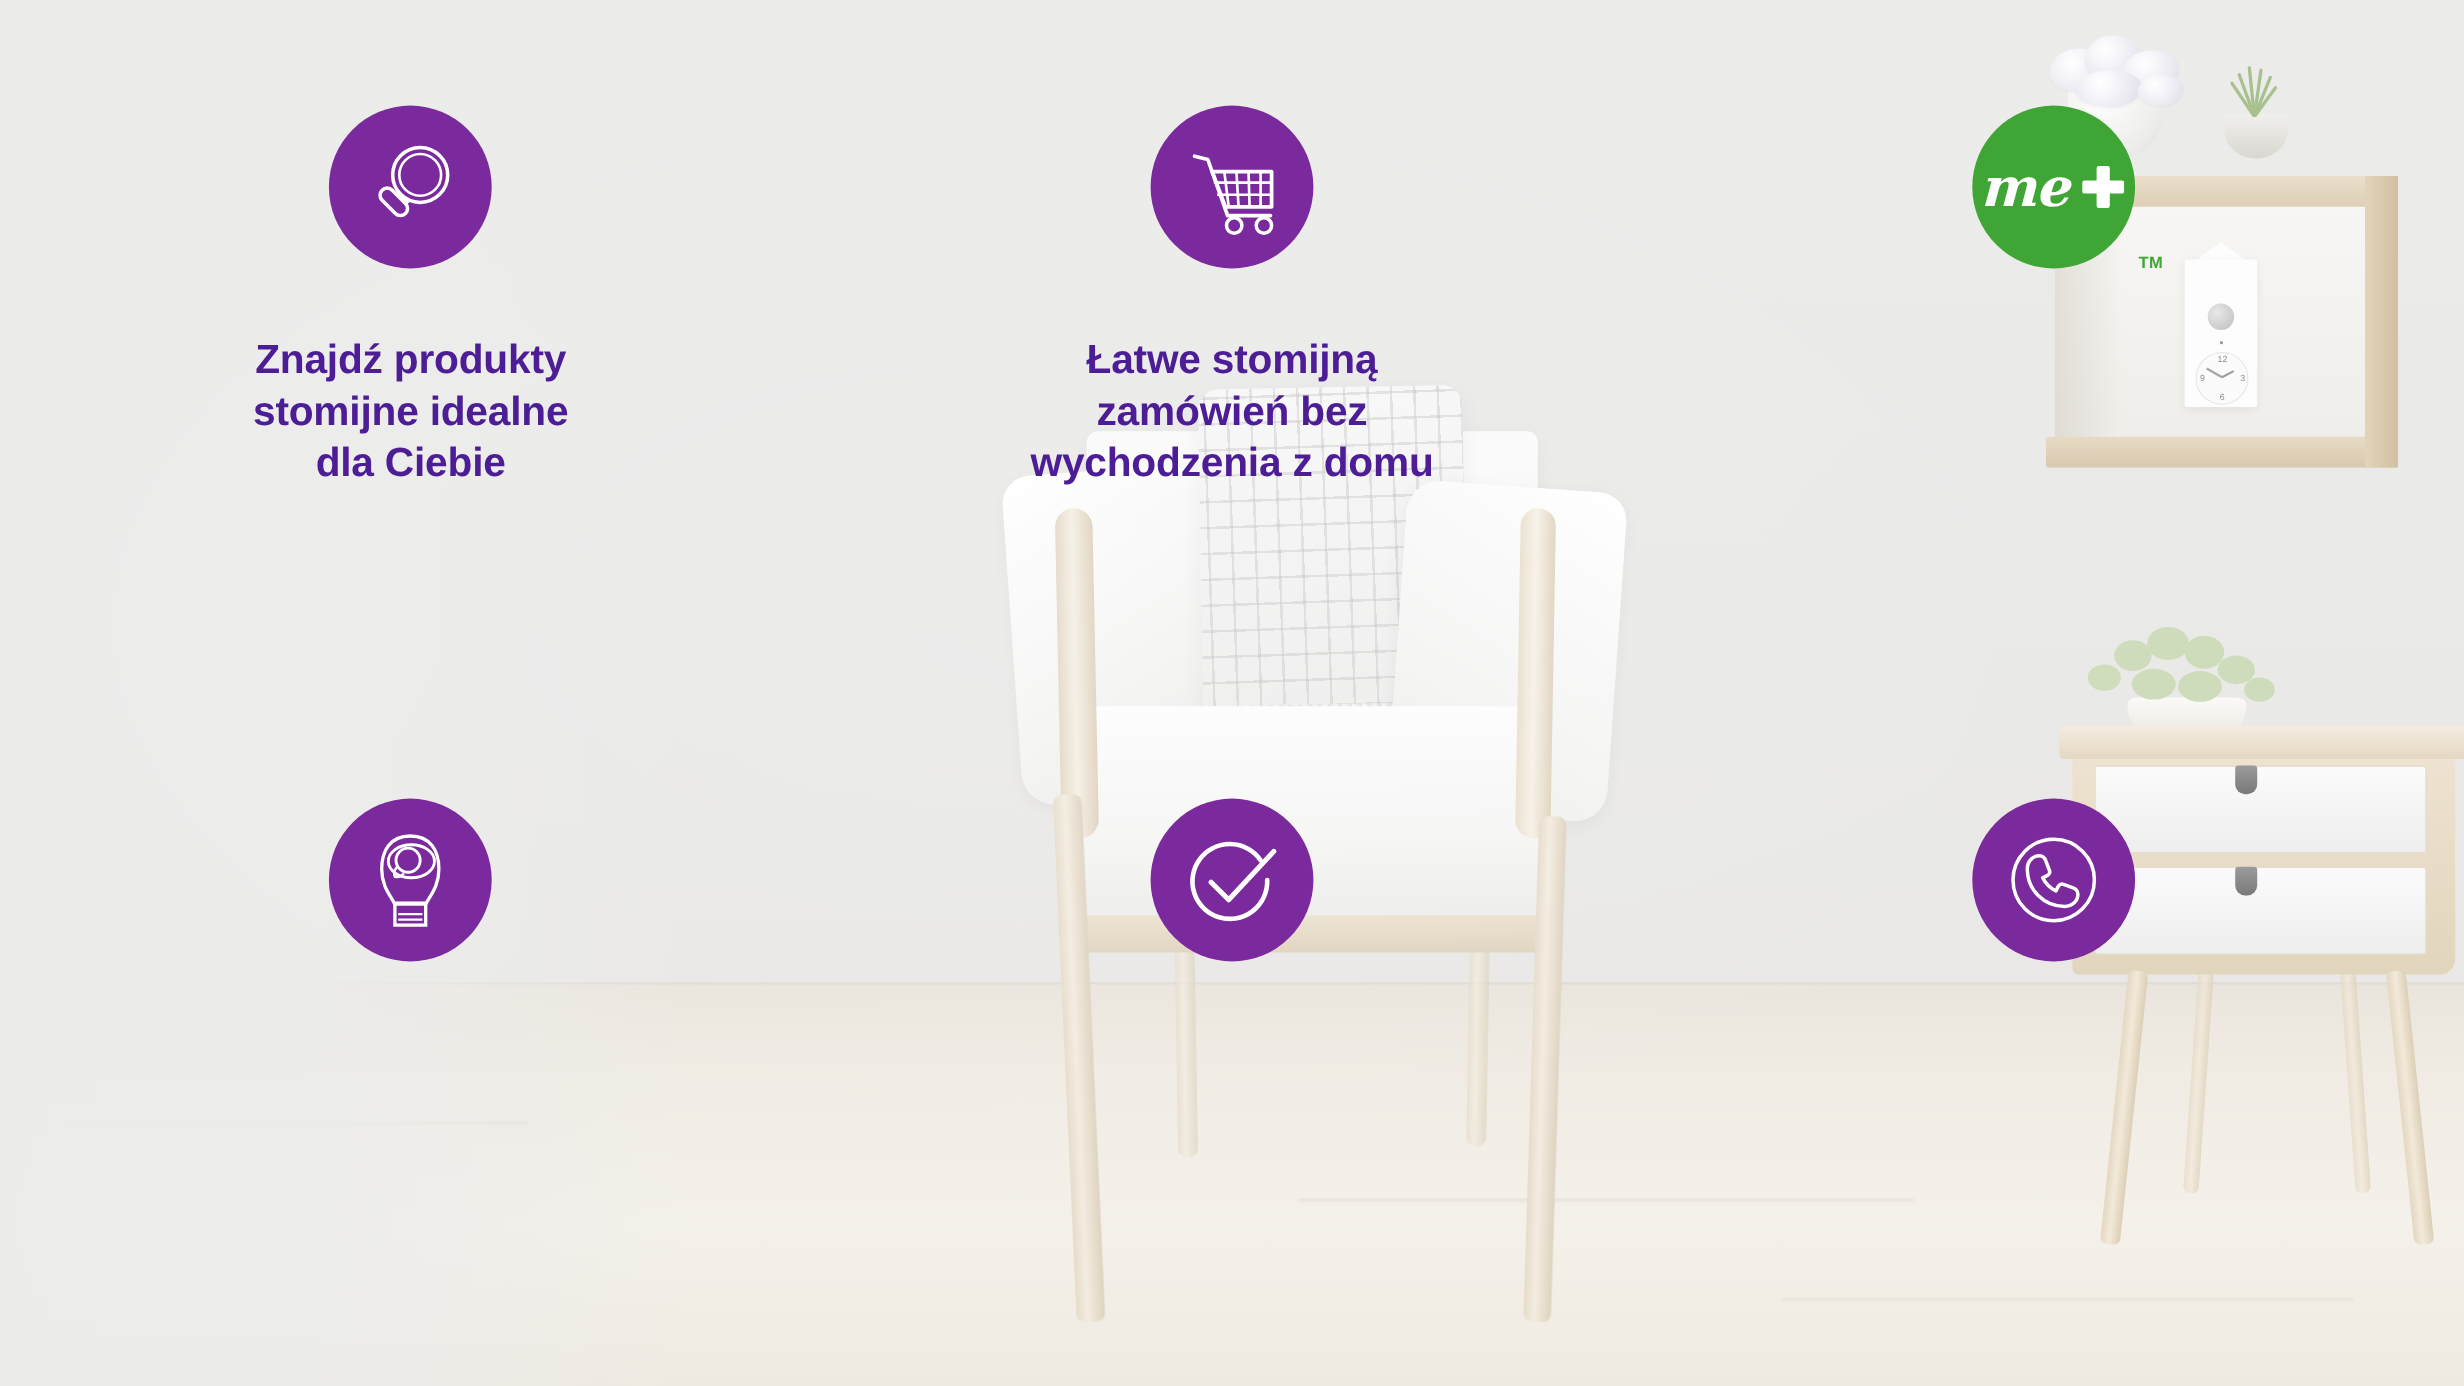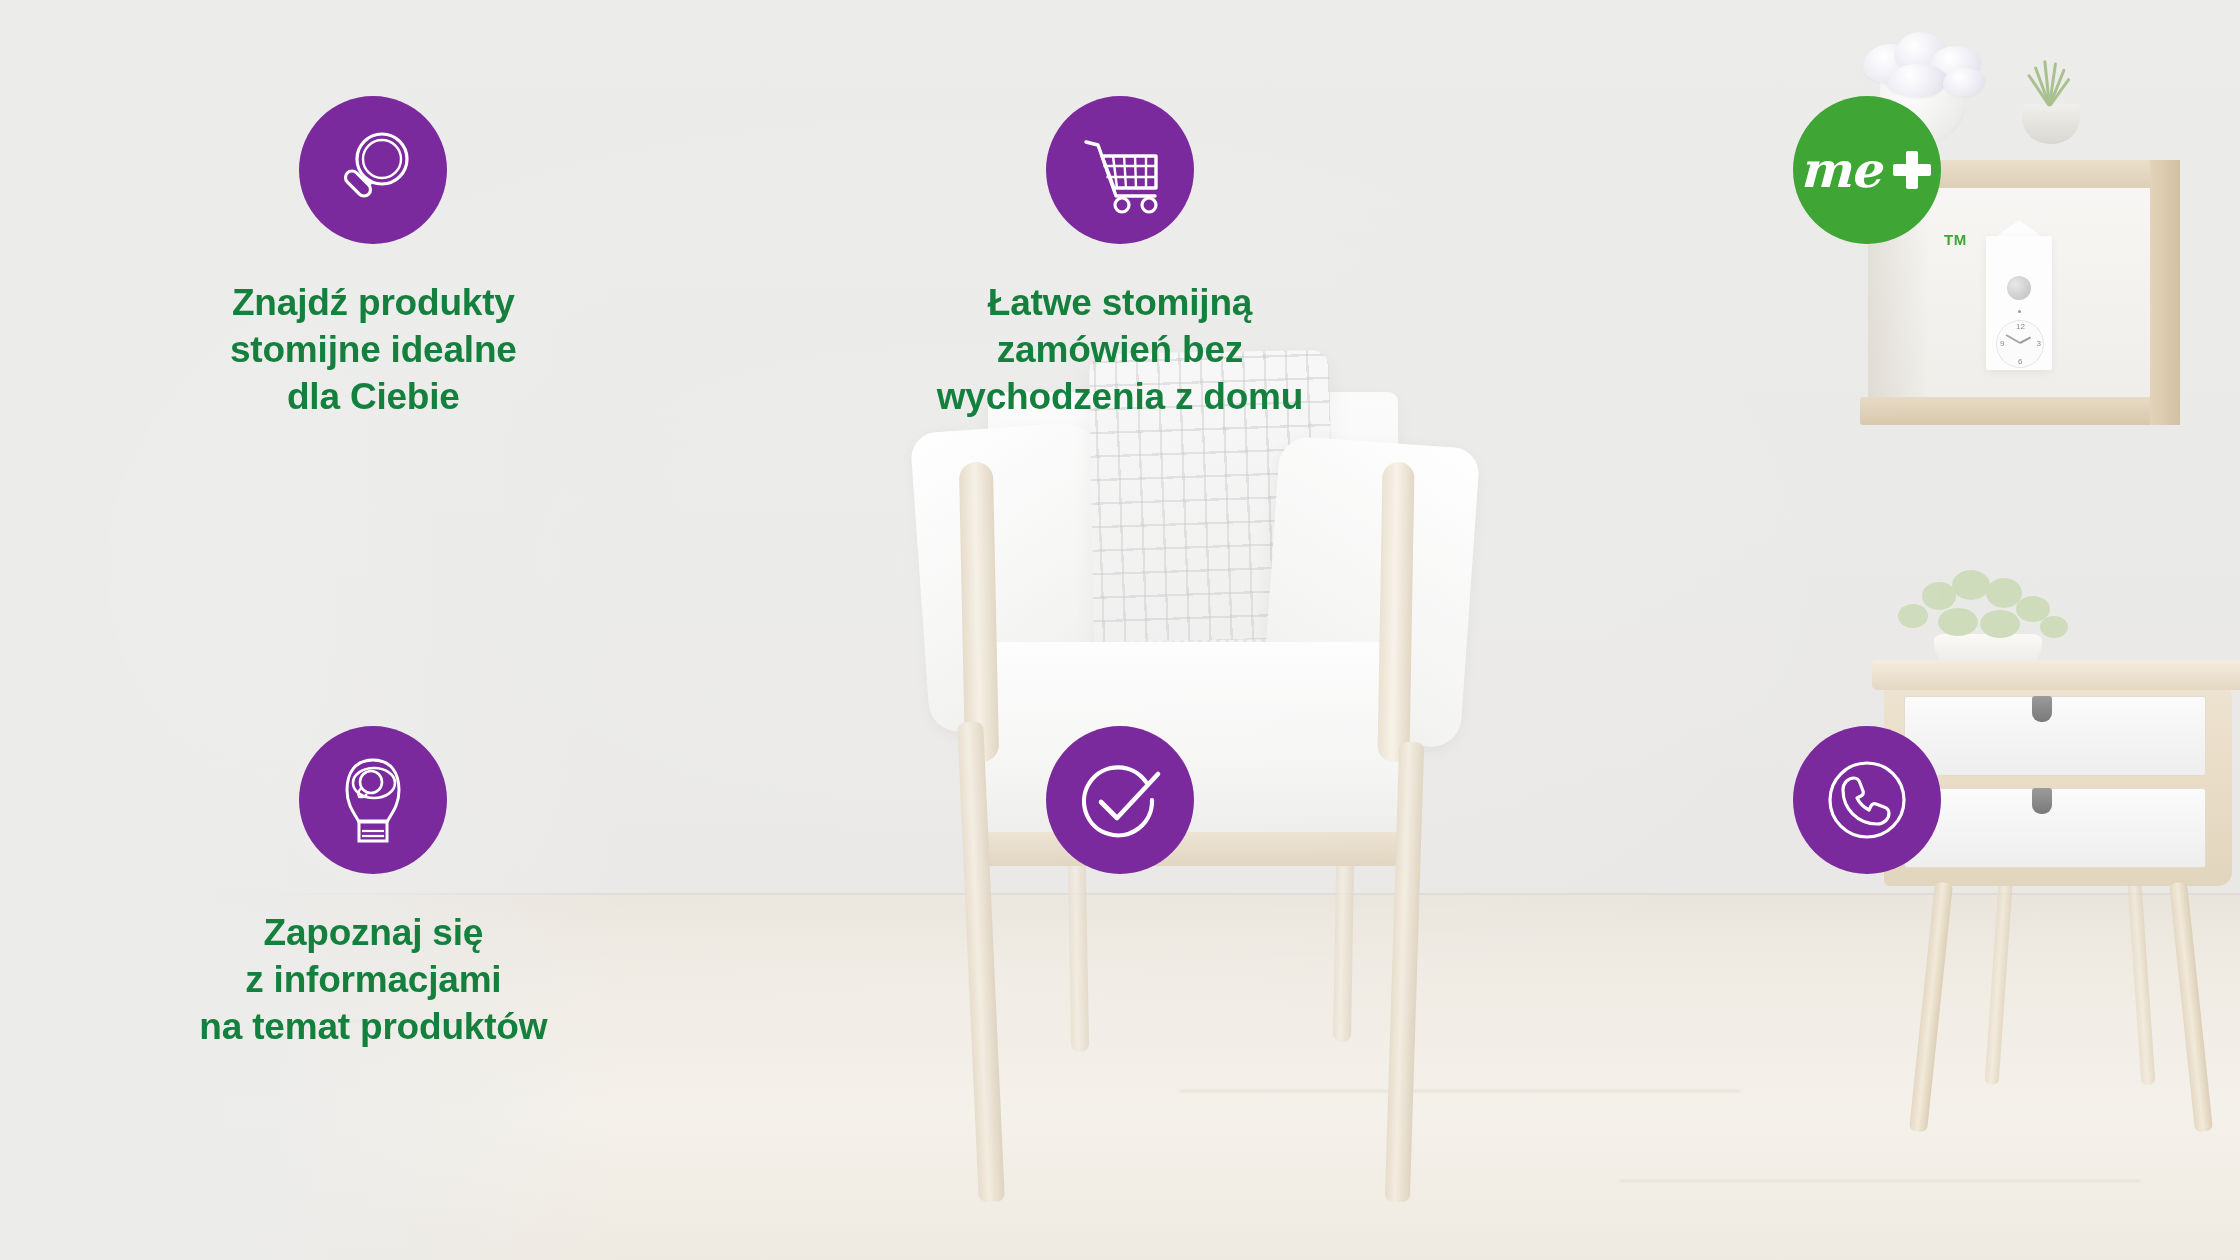--- a/index.html
+++ b/index.html
@@ -138,21 +138,21 @@
   .cell.r2{padding-top:96px;}
 
   .badge{width:148px;height:148px;border-radius:50%;background:#7B2A9E;
          display:flex;align-items:center;justify-content:center;flex:0 0 auto;position:relative;}
   .badge.green{background:#3FA535;}
   .badge svg{display:block;}
 
   .tm{position:absolute;right:-26px;bottom:-4px;font-size:15px;font-weight:700;color:#3FA535;
       letter-spacing:.5px;}
 
-  .caption{margin-top:36px;text-align:center;color:#15803d;
+  .caption{margin-top:60px;text-align:center;color:#4c1d95;
            font-size:37px;line-height:1.27;font-weight:700;letter-spacing:-.2px;
            white-space:pre-line;}
 
   
   .meplus{display:flex;align-items:center;justify-content:center;gap:9px;}
   .meplus .word{font-family:"DejaVu Serif",serif;font-style:italic;font-weight:700;
         font-size:49px;color:#fff;line-height:1;letter-spacing:-1px;transform:skewX(-4deg);}
   .meplus .plus{position:relative;width:38px;height:38px;}
   .meplus .plus:before,.meplus .plus:after{content:"";position:absolute;background:#fff;border-radius:2px;}
   .meplus .plus:before{left:13px;top:0;width:12px;height:38px;}
@@ -313,23 +313,20 @@
         <svg width="96" height="96" viewBox="0 0 96 96">
           <path d="M48 8 C30 8 22 21 22 38 C22 54 30 62 34 70 L62 70 C66 62 74 54 74 38 C74 21 66 8 48 8 Z" fill="none" stroke="#fff" stroke-width="3"></path>
           <ellipse cx="49" cy="31" rx="21" ry="15" fill="none" stroke="#fff" stroke-width="2.6"></ellipse>
           <circle cx="46" cy="30" r="11" fill="none" stroke="#fff" stroke-width="2.6"></circle>
           <path d="M36 36 q-4 5 -2 9 q5 1 8 -3" fill="none" stroke="#fff" stroke-width="2.2"></path>
           <rect x="34" y="69" width="28" height="20" fill="none" stroke="#fff" stroke-width="3"></rect>
           <line x1="37" y1="79" x2="59" y2="79" stroke="#fff" stroke-width="2.2"></line>
           <line x1="37" y1="84" x2="59" y2="84" stroke="#fff" stroke-width="2.2"></line>
         </svg>
       </div>
-      <div class="caption">Zapoznaj się
-z informacjami
-na temat produktów</div>
     </div>
 
     <div class="cell r2">
       <div class="badge">
         <svg width="96" height="96" viewBox="0 0 96 96">
           <path d="M74 30 A34 34 0 1 0 80 48" fill="none" stroke="#fff" stroke-width="4.2" stroke-linecap="round"></path>
           <path d="M29 50 L45 66 L86 22" fill="none" stroke="#fff" stroke-width="4.6" stroke-linecap="round" stroke-linejoin="round"></path>
         </svg>
       </div>
     </div>

